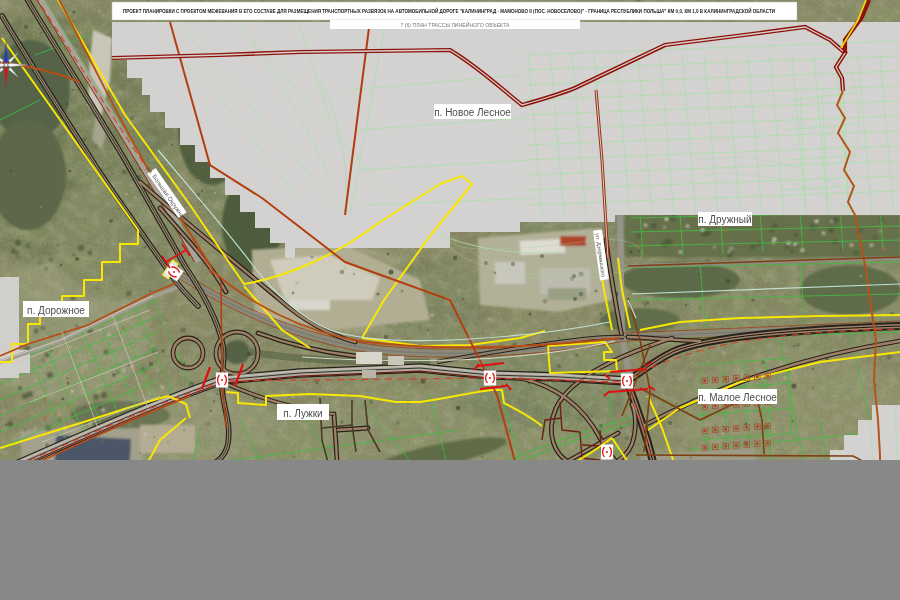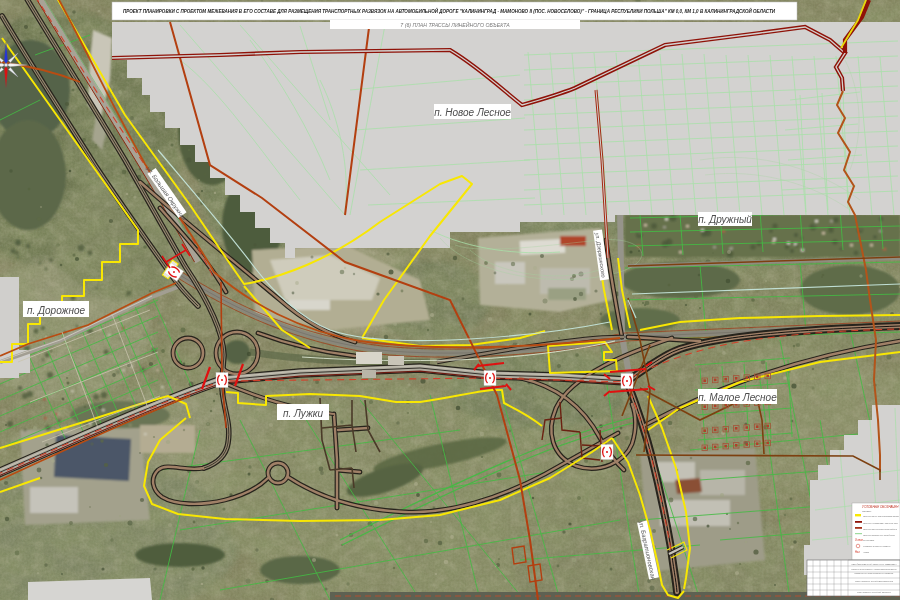--- a/index.html
+++ b/index.html
@@ -1,16 +1,16 @@
 <!DOCTYPE html>
 <html><head>
 <meta charset="utf-8">
 <style>
 html,body{margin:0;padding:0;background:#888;}
-#map{position:relative;width:900px;height:600px;overflow:hidden;font-family:"Liberation Sans",sans-serif;font-style:italic;}
+#map{position:relative;width:900px;height:460px;overflow:hidden;font-family:"Liberation Sans",sans-serif;}
 svg{display:block;}
 </style>
 </head>
 <body>
 <div id="map">
 <svg width="900" height="600" viewBox="0 0 900 600">
 <defs>
 <filter id="soft" x="-30%" y="-30%" width="160%" height="160%">
           <feGaussianBlur stdDeviation="3"></feGaussianBlur>
         </filter>

